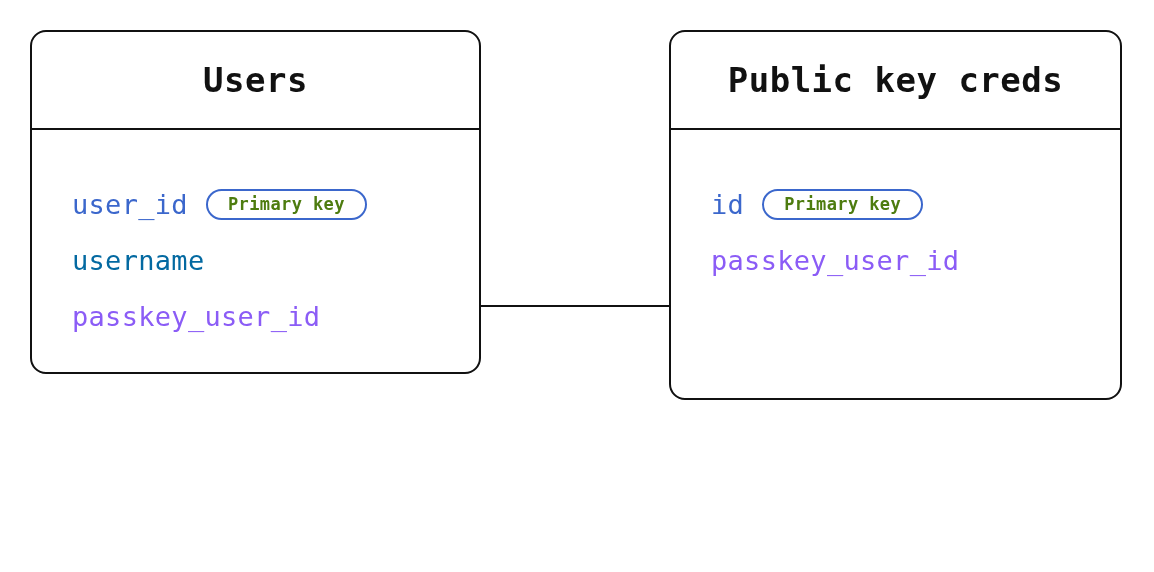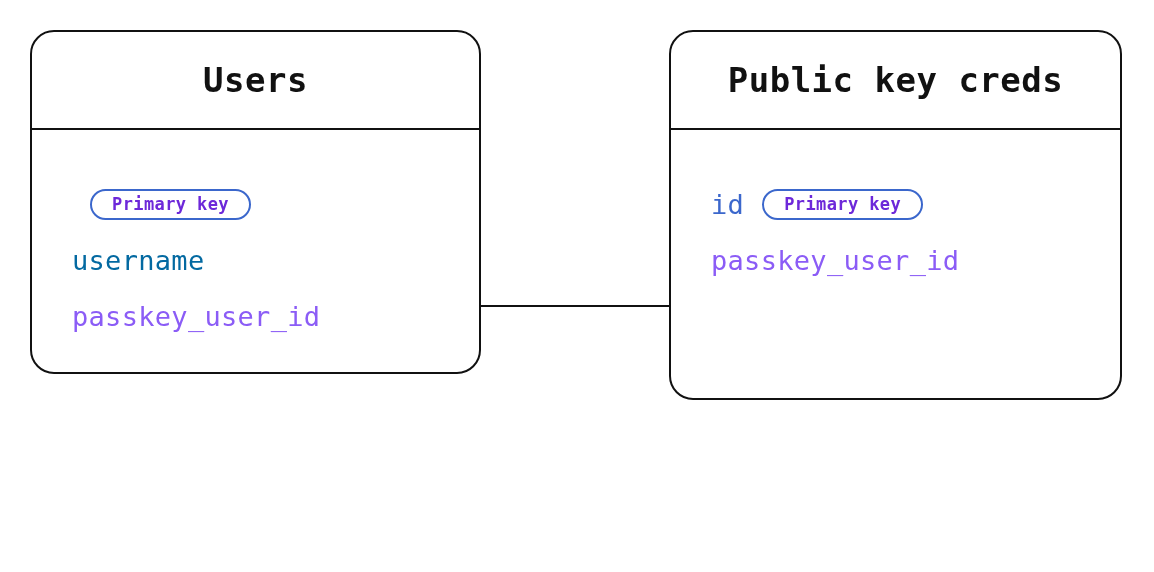--- a/index.html
+++ b/index.html
@@ -18,21 +18,21 @@
   .canvas {
     position: absolute;
     inset: 0;
   }
 
   
   .entity {
     position: absolute;
     box-sizing: border-box;
     border: 2px solid #111111;
-    border-radius: 24px;
+    border-radius: 16px;
     background: #ffffff;
   }
 
   #entity-users {
     left: 30px;
     top: 30px;
     width: 451px;
     height: 344px;
   }
 
@@ -99,21 +99,21 @@
   .pk-badge {
     display: inline-flex;
     align-items: center;
     justify-content: center;
     margin-left: 18px;
     padding: 0 20px;
     height: 31px;
     box-sizing: border-box;
     border: 2px solid #3B67CC;
     border-radius: 16px;
-    color: #6d28d9;
+    color: #4d7c0f;
     font-size: 17px;
     font-weight: bold;
     letter-spacing: 0.4px;
     white-space: nowrap;
   }
 
   
   #relationship-line {
     position: absolute;
     left: 481px;
@@ -127,20 +127,21 @@
 <body>
 
 <div class="canvas">
 
   <div class="entity" id="entity-users">
     <div class="entity-title">Users</div>
     <div class="entity-divider"></div>
     <div class="entity-fields">
 
       <div class="field-row">
+        <span class="field-name is-pk">user_id</span>
         <span class="pk-badge">Primary key</span>
       </div>
 
       <div class="field-row">
         <span class="field-name">username</span>
       </div>
 
       <div class="field-row">
         <span class="field-name is-fk">passkey_user_id</span>
       </div>

